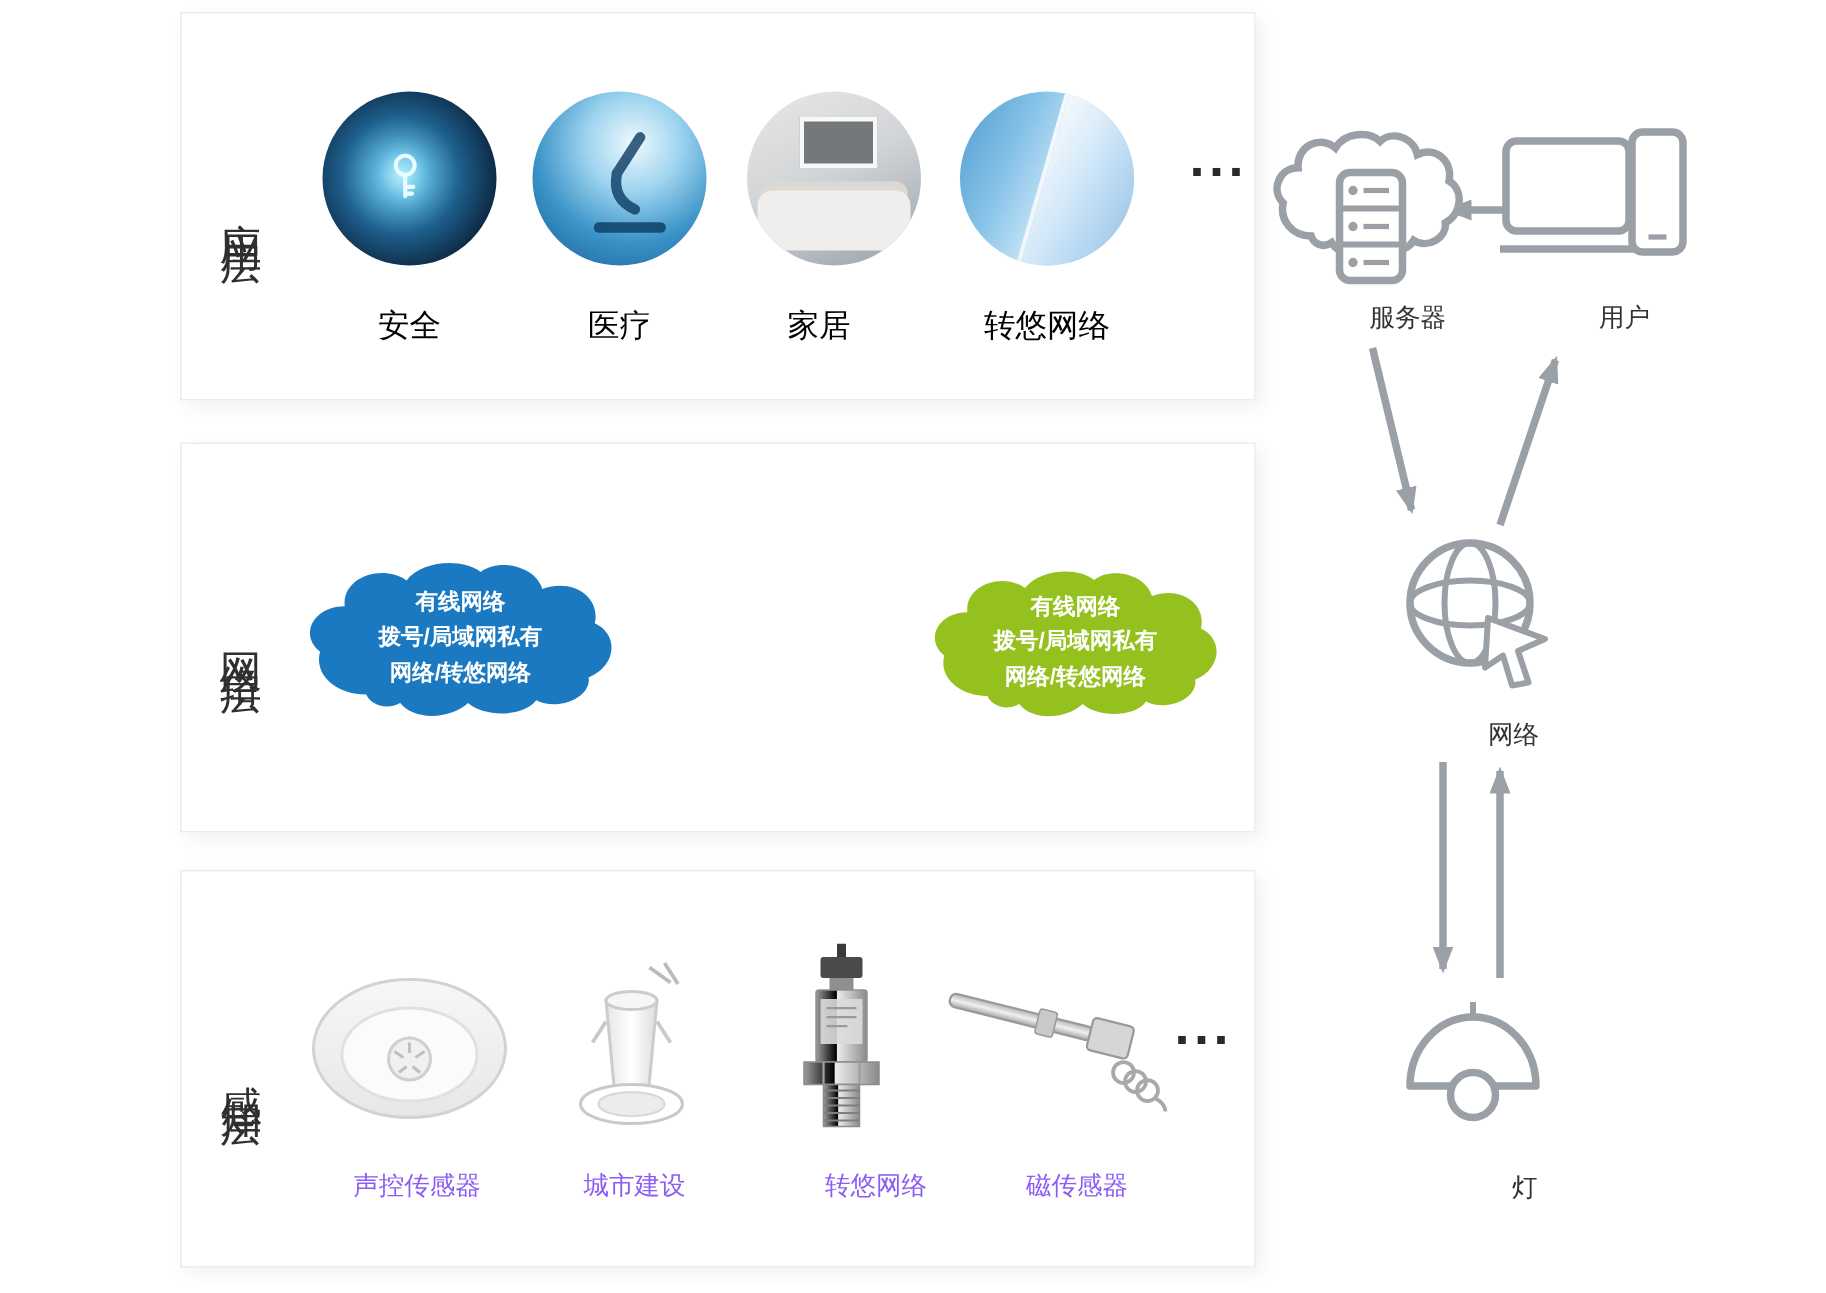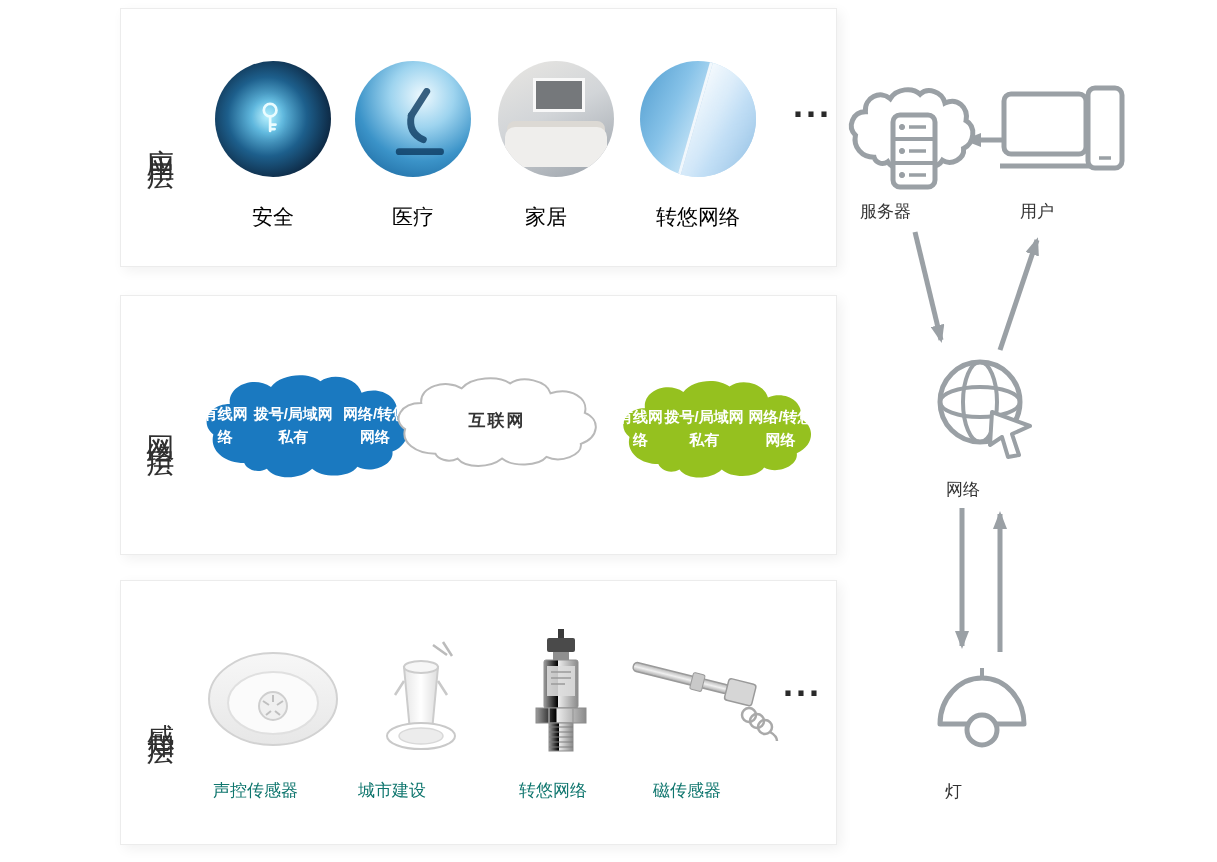--- a/index.html
+++ b/index.html
@@ -35,38 +35,38 @@
                 border-radius:10px 10px 14px 14px;box-shadow:0 -8px 0 -2px #dcd9d4;}
 
   .c-city{background:linear-gradient(115deg,#4f9bce 0%, #86c2e8 32%, #cfe9f9 60%, #74b1dc 100%);}
   .city-art{position:absolute;right:-20%;top:-10%;width:72%;height:135%;transform:rotate(16deg);
             background:linear-gradient(105deg, rgba(255,255,255,0.95) 0%, rgba(195,223,246,0.85) 45%, rgba(120,170,215,0.55) 100%);
             border-left:3px solid rgba(255,255,255,0.85);}
 
   
   .cloud{position:absolute;}
   .cloud svg{position:absolute;left:0;top:0;width:100%;height:100%;overflow:visible;}
-  .cloud-text{position:absolute;inset:0;display:flex;flex-direction:row;align-items:center;justify-content:center;
+  .cloud-text{position:absolute;inset:0;display:flex;flex-direction:column;align-items:center;justify-content:center;
               font-weight:700;text-align:center;line-height:1.55;}
   .cloud-blue{left:80px;top:72px;width:212px;height:114px;}
   .cloud-blue .cloud-text{color:#fff;font-size:15px;}
   .cloud-white{left:272px;top:76px;width:208px;height:98px;}
   .cloud-white .cloud-text{color:#333;font-size:17px;letter-spacing:2px;}
   .cloud-green{left:497px;top:78px;width:198px;height:108px;}
   .cloud-green .cloud-text{color:#fff;font-size:15px;}
 
   
   .sensor{position:absolute;}
-  .sensor-label{position:absolute;top:198px;width:130px;text-align:left;font-size:17px;color:#0f766e;}
+  .sensor-label{position:absolute;top:198px;width:130px;text-align:center;font-size:17px;color:#8b5cf6;}
 
   
   .flow-arrows{position:absolute;left:840px;top:0;width:300px;height:862px;}
   .ricon{position:absolute;}
   .ricon svg{display:block;overflow:visible;}
-  .rlabel{position:absolute;text-align:left;font-size:17px;color:#333;}
+  .rlabel{position:absolute;text-align:right;font-size:17px;color:#333;}
 </style>
 </head>
 <body>
 
 <div class="canvas">
 
   <section class="layer-box box-app">
     <div class="vlabel">应用层</div>
 
     <div class="app-circle c-security" style="left:94px">
@@ -109,26 +109,20 @@
       <svg viewBox="0 0 206 120" preserveAspectRatio="none">
         <path d="M42,100 C22,100 8,86 12,70 C-2,58 8,38 28,38 C26,18 52,8 68,20 C78,6 104,4 116,14 C128,4 152,10 156,26 C176,18 194,32 190,50 C206,58 204,80 186,88 C188,102 166,112 152,104 C144,116 118,116 108,106 C96,118 72,118 64,106 C54,112 44,106 42,100 Z" fill="#1a79c0"></path>
       </svg>
       <div class="cloud-text">
         <div>有线网络</div>
         <div>拨号/局域网私有</div>
         <div>网络/转悠网络</div>
       </div>
     </div>
 
-    <div class="cloud cloud-white">
-      <svg viewBox="0 0 206 120" preserveAspectRatio="none">
-        <path d="M42,100 C22,100 8,86 12,70 C-2,58 8,38 28,38 C26,18 52,8 68,20 C78,6 104,4 116,14 C128,4 152,10 156,26 C176,18 194,32 190,50 C206,58 204,80 186,88 C188,102 166,112 152,104 C144,116 118,116 108,106 C96,118 72,118 64,106 C54,112 44,106 42,100 Z" fill="#ffffff" stroke="#b9b9b9" stroke-width="2" vector-effect="non-scaling-stroke"></path>
-      </svg>
-      <div class="cloud-text">互联网</div>
-    </div>
 
     <div class="cloud cloud-green">
       <svg viewBox="0 0 206 120" preserveAspectRatio="none">
         <path d="M42,100 C22,100 8,86 12,70 C-2,58 8,38 28,38 C26,18 52,8 68,20 C78,6 104,4 116,14 C128,4 152,10 156,26 C176,18 194,32 190,50 C206,58 204,80 186,88 C188,102 166,112 152,104 C144,116 118,116 108,106 C96,118 72,118 64,106 C54,112 44,106 42,100 Z" fill="#95c11f"></path>
       </svg>
       <div class="cloud-text">
         <div>有线网络</div>
         <div>拨号/局域网私有</div>
         <div>网络/转悠网络</div>
       </div>

